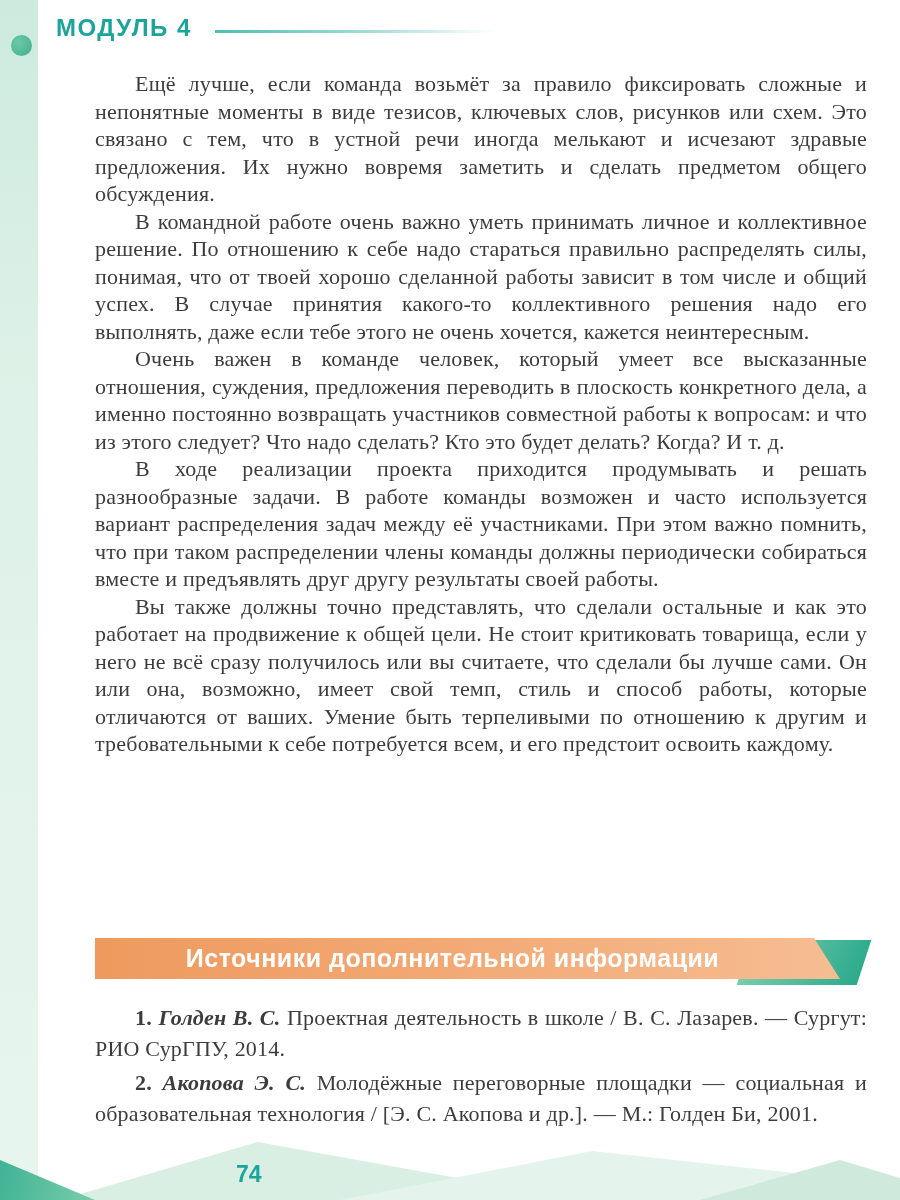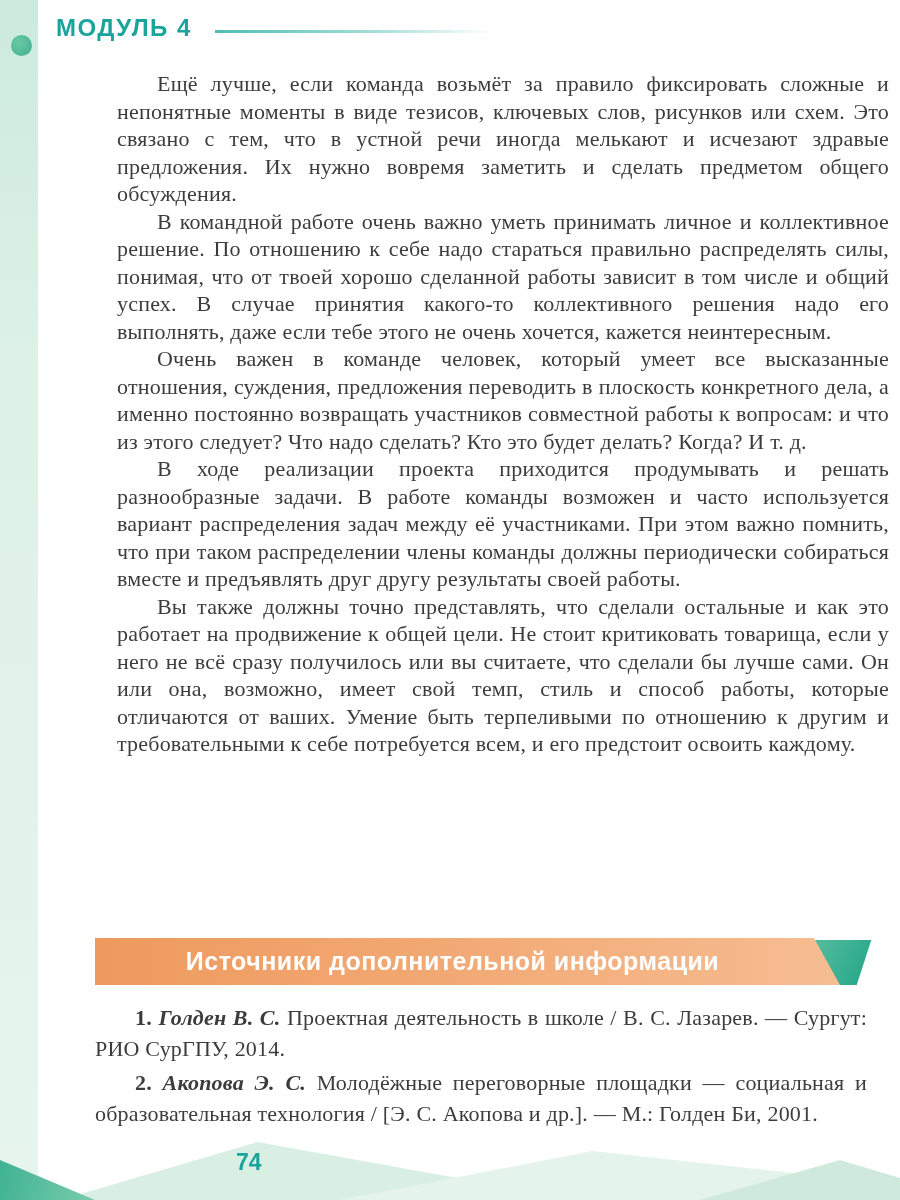--- a/index.html
+++ b/index.html
@@ -33,26 +33,26 @@
   }
   .header-rule {
     position: absolute; left: 215px; top: 30px; width: 280px; height: 3px;
     background: linear-gradient(90deg, rgba(48,178,166,0.85), rgba(48,178,166,0.45) 55%, rgba(48,178,166,0));
   }
 
   
   .content {
     position: absolute; left: 95px; top: 70px; width: 772px;
     text-align: justify;
-    font-size: 22px; line-height: 27.5px; letter-spacing: 0.2px; margin-left: 22px;
+    font-size: 22px; line-height: 27.5px; letter-spacing: 0.2px;
   }
   .content p { margin: 0; text-indent: 40px; }
 
   
-  .banner-wrap { position: absolute; left: 95px; top: 938px; width: 745px; height: 47px; }
+  .banner-wrap { position: absolute; left: 95px; top: 938px; width: 745px; height: 41px; }
   .banner-accent {
     position: absolute; right: -24px; top: 2px; width: 120px; height: 45px;
     transform: skewX(-18deg);
     background: linear-gradient(100deg, #7dcfae, #2ba98c);
   }
   .banner-bar {
     position: absolute; left: 0; top: 0; width: 100%; height: 100%;
     background: linear-gradient(90deg, #ee9a5e 0%, #f2a873 45%, #f6bd92 100%);
     clip-path: polygon(0 0, calc(100% - 26px) 0, 100% 100%, 0 100%);
     display: flex; align-items: center; justify-content: center;
@@ -86,21 +86,21 @@
   .deco-c {
     left: 700px; width: 200px; height: 40px; background: #cfeadd;
     clip-path: polygon(0 100%, 70% 0, 100% 45%, 100% 100%);
   }
   .deco-teal {
     left: 0; width: 95px; height: 50px;
     background: linear-gradient(100deg, #3fb294, #79cdaa);
     clip-path: polygon(0 20%, 100% 100%, 0 100%);
   }
   .page-num {
-    position: absolute; left: 236px; bottom: 24px;
+    position: absolute; left: 236px; bottom: 12px;
     font-family: "Liberation Sans", sans-serif;
     font-weight: bold; font-size: 23px; color: #1ba49b; margin-top: 8px;
   }
 </style>
 </head>
 <body>
 
 <div class="page">
 
   <div class="side-strip">

